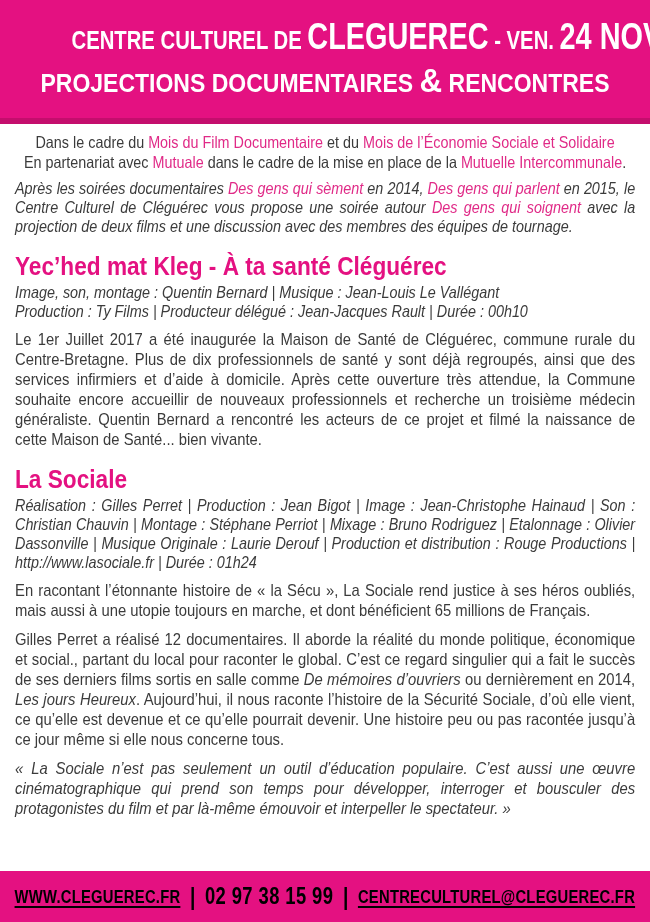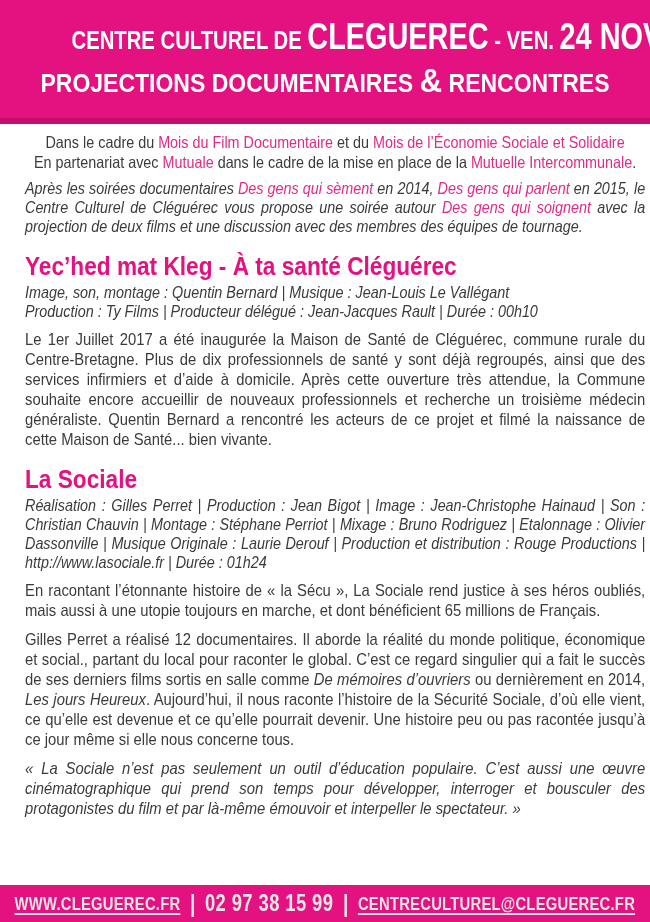--- a/index.html
+++ b/index.html
@@ -34,21 +34,21 @@
   .banner .l2 {
     margin-top: 2px;
     font-size: 25px;
     line-height: 36px;
     white-space: nowrap;
     transform: scaleX(0.92);
     transform-origin: 50% 0;
   }
   .banner .l2 .amp { font-size: 34px; }
   
-  .content { padding: 0 25px; }
+  .content { padding: 0 15px; }
   .cond {
     width: 712px;
     transform: scaleX(0.871);
     transform-origin: 0 0;
   }
   .pink { color: #e02a87; }
   .partner {
     margin-top: 8px;
     text-align: center;
     font-size: 16.5px;
@@ -80,23 +80,23 @@
     margin-top: 9px;
     font-size: 17px;
     line-height: 20px;
     text-align: justify;
   }
   .quote { font-style: italic; }
   
   .footer {
     position: absolute;
     left: 0; right: 0; bottom: 0;
-    height: 37px;
+    height: 51px;
     background: #e41181;
-    color: #e5e5e5;
+    color: #000000;
     font-weight: bold;
     display: flex;
     align-items: center;
     justify-content: center;
   }
   .footer .inner {
     display: flex;
     align-items: center;
     gap: 12px;
     white-space: nowrap;

